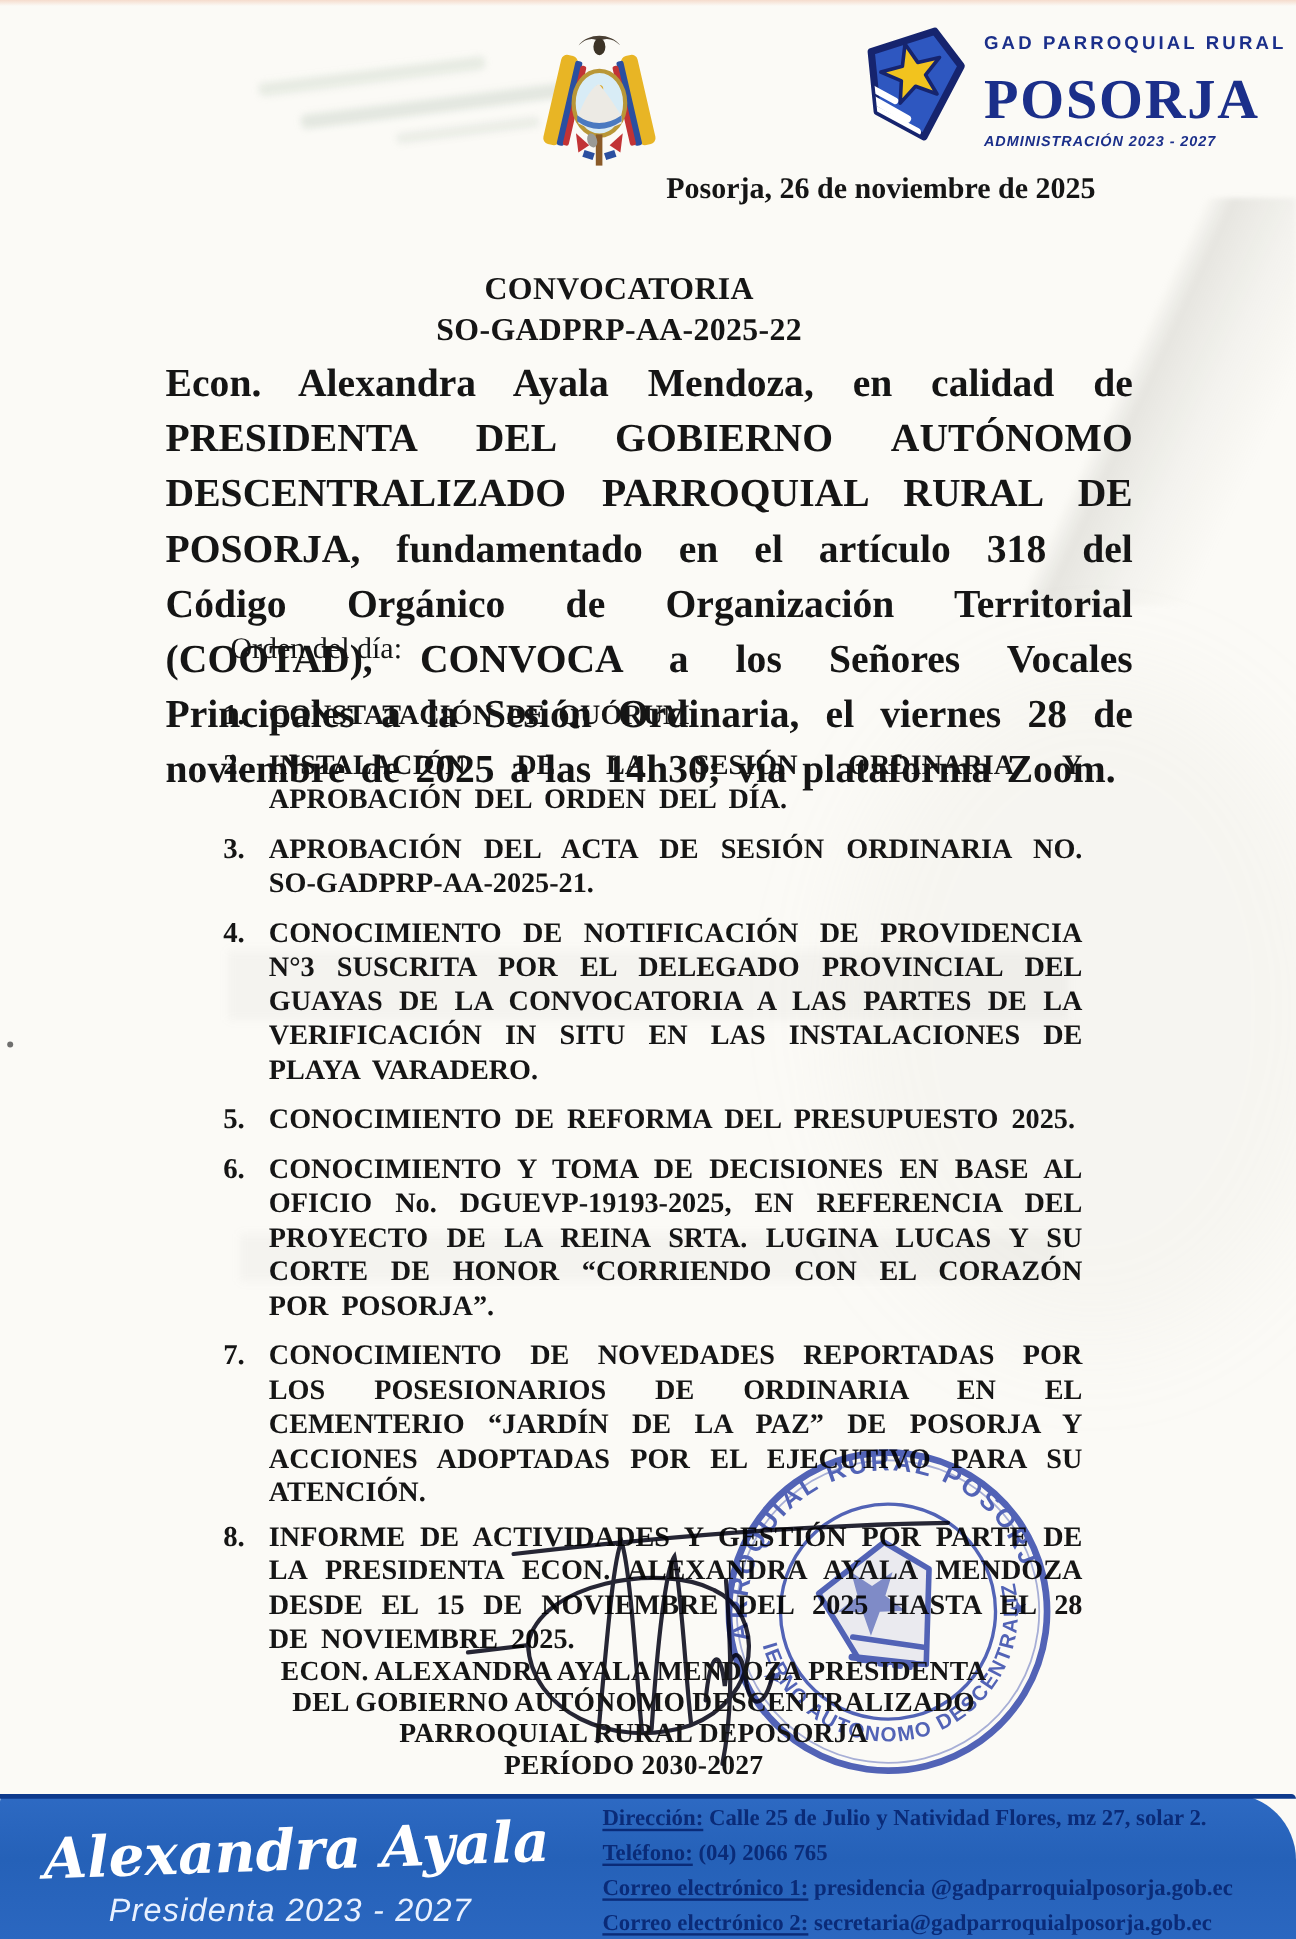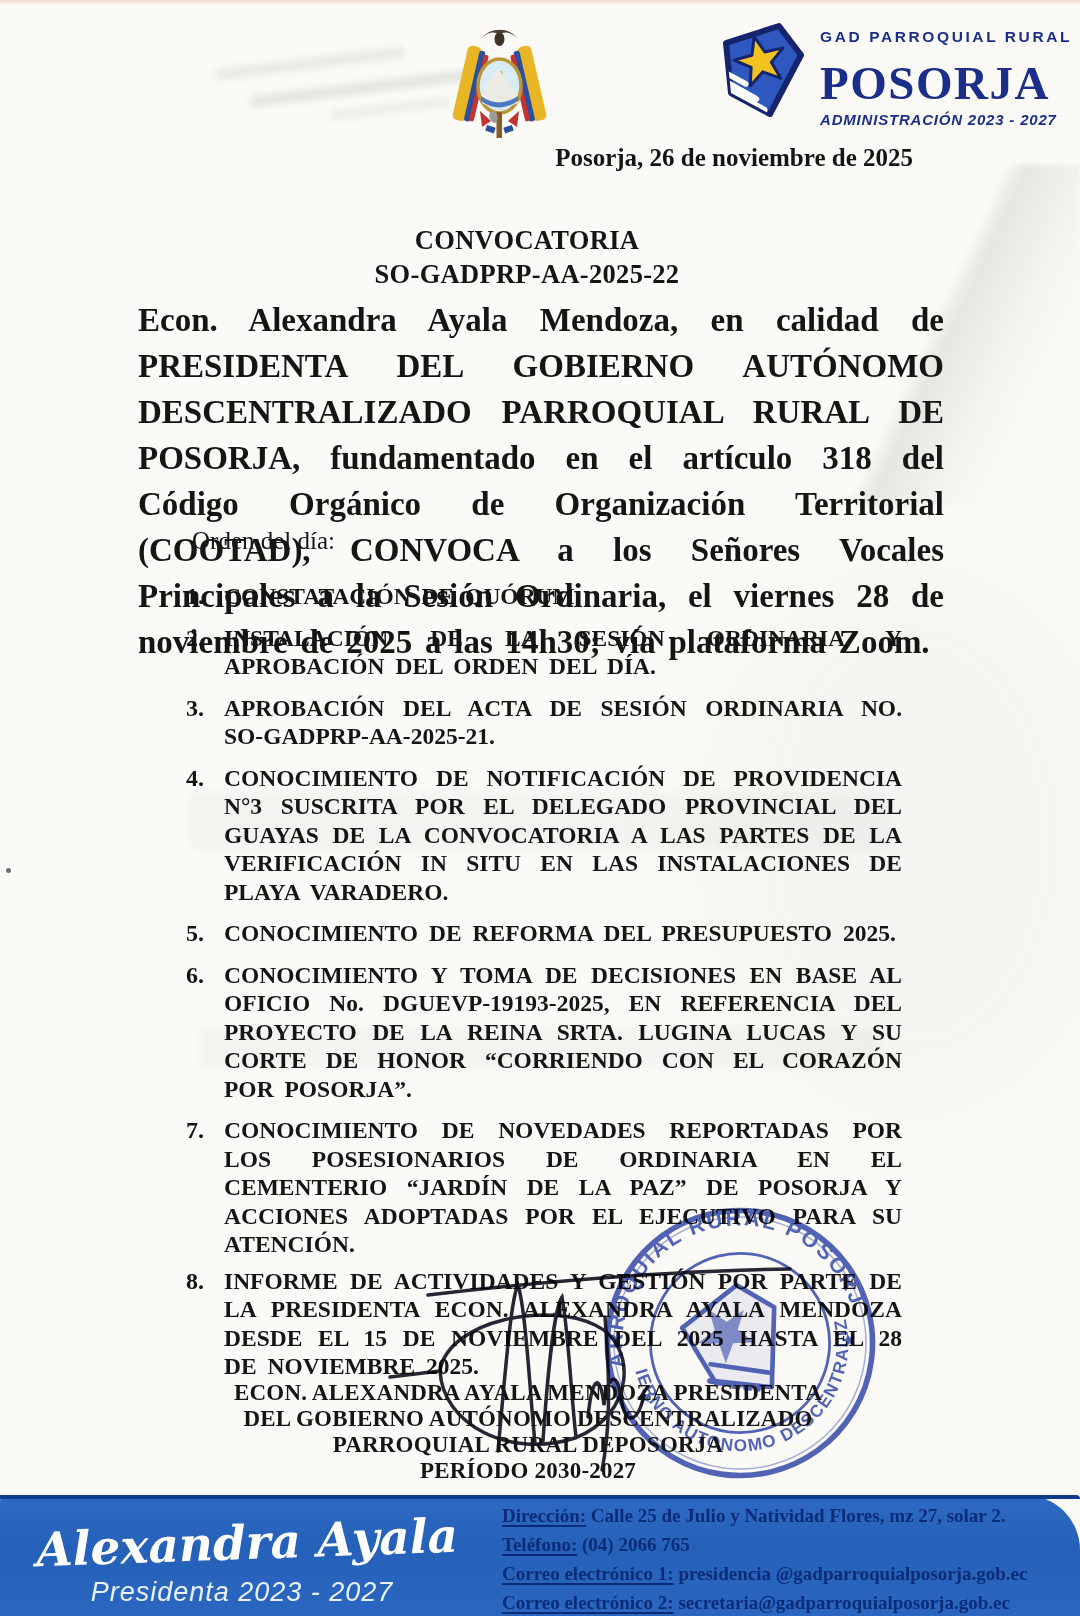--- a/index.html
+++ b/index.html
@@ -26,26 +26,26 @@
   
   .coat-of-arms{position:absolute;left:452px;top:24px;width:95px;height:118px;}
   .logo{position:absolute;left:712px;top:20px;width:310px;height:110px;}
   .logo-shield{position:absolute;left:0;top:0;width:96px;height:102px;}
   .logo-text{position:absolute;left:108px;top:8px;width:210px;color:#1b2f8a;}
   .logo-small{font-family:"Liberation Sans",sans-serif;font-weight:bold;font-size:15.5px;
     letter-spacing:2.6px;white-space:nowrap;}
   .logo-big{font-family:"Liberation Serif",serif;font-weight:bold;font-size:47px;
     letter-spacing:1.5px;line-height:50px;margin-top:12px;white-space:nowrap;}
   .logo-admin{font-family:"Liberation Sans",sans-serif;font-weight:bold;font-style:italic;
-    font-size:15px;letter-spacing:.8px;margin-top:3px;white-space:nowrap;}
+    font-size:12px;letter-spacing:.8px;margin-top:3px;white-space:nowrap;}
 
   .date-line{position:absolute;left:125px;top:144px;width:788px;text-align:right;
     font-weight:bold;font-size:25px;}
 
-  .title-block{position:absolute;left:127px;top:223px;width:800px;text-align:center;
+  .title-block{position:absolute;left:116px;top:223px;width:800px;text-align:center;
     font-weight:bold;font-size:26.5px;line-height:34px;letter-spacing:.3px;}
 
   .intro{position:absolute;left:138px;top:297px;width:806px;font-weight:bold;font-size:33px;
     line-height:46px;text-align:justify;word-spacing:4.5px;}
 
   .agenda-label{position:absolute;left:192px;top:527px;font-weight:normal;font-size:25px;}
 
   .agenda{position:absolute;left:186px;top:582px;width:716px;}
   .agenda-item{display:flex;margin-bottom:13px;}
   .agenda-item:nth-child(7){margin-bottom:8px;}

